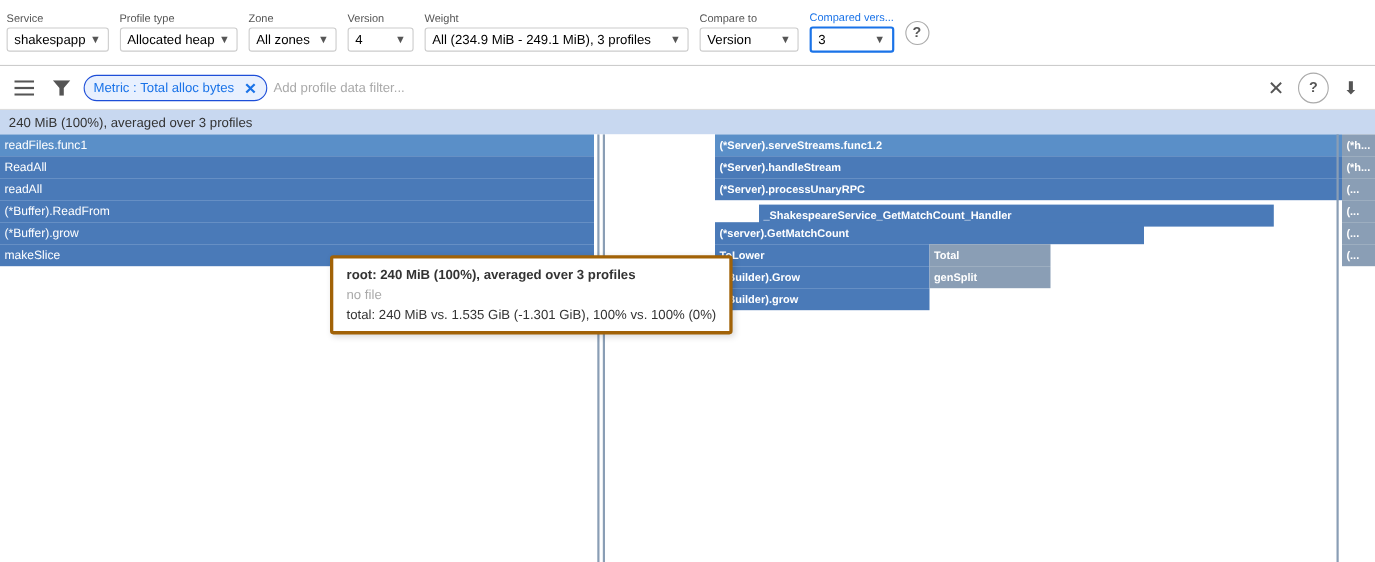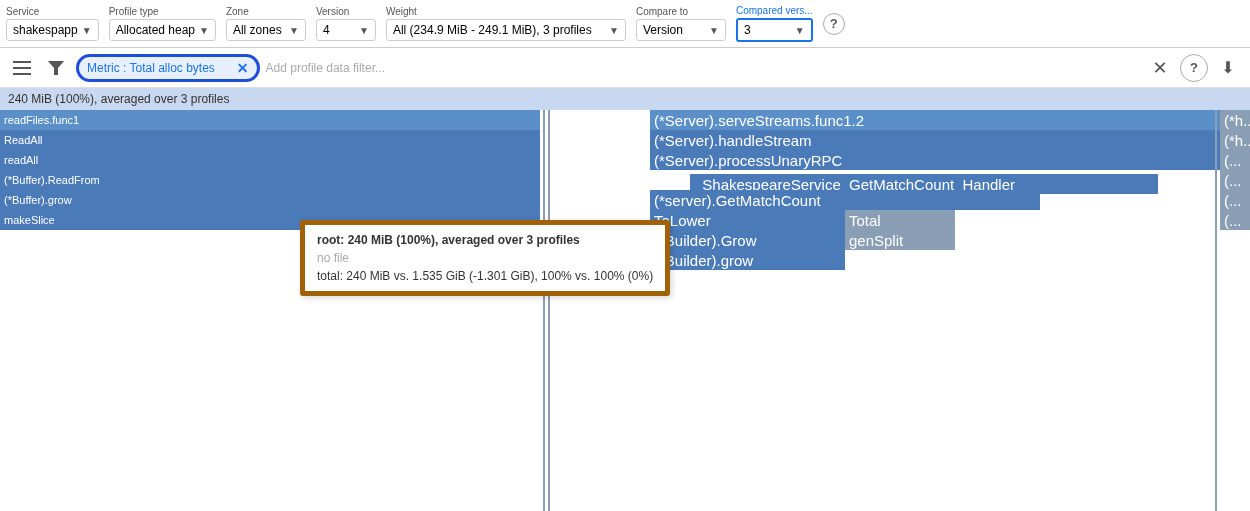--- a/index.html
+++ b/index.html
@@ -5,21 +5,21 @@
     * { box-sizing: border-box; margin: 0; padding: 0; }
     body { font-family: Arial, sans-serif; font-size: 12px; background: #fff; width: 1250px; height: 511px; overflow: hidden; }
 
     
     .top-bar {
       display: flex;
       align-items: center;
       padding: 4px 6px;
       border-bottom: 1px solid #ccc;
       gap: 10px;
-      height: 48px;
+      height: 60px;
       background: #fff;
     }
     .dropdown-group {
       display: flex;
       flex-direction: column;
       position: relative;
     }
     .dropdown-label {
       font-size: 10px;
       color: #555;
@@ -71,26 +71,26 @@
       background: #fff;
     }
     .filter-icon-btn {
       display: flex; align-items: center; justify-content: center;
       width: 28px; height: 28px; cursor: pointer; color: #555;
       font-size: 16px;
     }
     .metric-chip {
       display: flex; align-items: center;
       background: #e8f0fe;
-      border: 3px solid #1d4ed8;
+      border: 1px solid #1d4ed8;
       border-radius: 14px;
       padding: 3px 8px;
       font-size: 12px;
       color: #1a73e8;
-      gap: 22px;
+      gap: 9px;
     }
     .metric-chip .close-x {
       cursor: pointer; font-size: 14px; color: #1a73e8; font-weight: bold;
     }
     .add-filter-text {
       color: #aaa; font-size: 12px;
     }
     .filter-bar-right {
       margin-left: auto;
       display: flex; align-items: center; gap: 6px;
@@ -138,36 +138,37 @@
       cursor: pointer;
     }
     .flame-block.blue { background: #5a8fc8; }
     .flame-block.blue-dark { background: #4a7ab8; }
 
     
     .flame-block-right {
       position: absolute;
       display: flex; align-items: center;
       padding-left: 4px;
-      font-size: 15px;
+      font-size: 10px;
       color: #fff;
       overflow: hidden;
       white-space: nowrap;
       text-overflow: ellipsis;
       cursor: pointer;
+      font-weight: bold;
     }
     .flame-block-right.blue { background: #5a8fc8; }
     .flame-block-right.blue-dark { background: #4a7ab8; }
     .flame-block-right.gray { background: #8a9eb5; }
 
     
     .tooltip {
       position: absolute;
       background: #fff;
-      border: 5px solid #a16207;
+      border: 3px solid #a16207;
       border-radius: 3px;
       padding: 8px 12px;
       font-size: 12px;
       color: #333;
       box-shadow: 2px 2px 6px rgba(0,0,0,0.15);
       z-index: 100;
       min-width: 300px;
     }
     .tooltip .tooltip-title { font-weight: bold; margin-bottom: 4px; }
     .tooltip .tooltip-file { color: #aaa; margin-bottom: 4px; }

